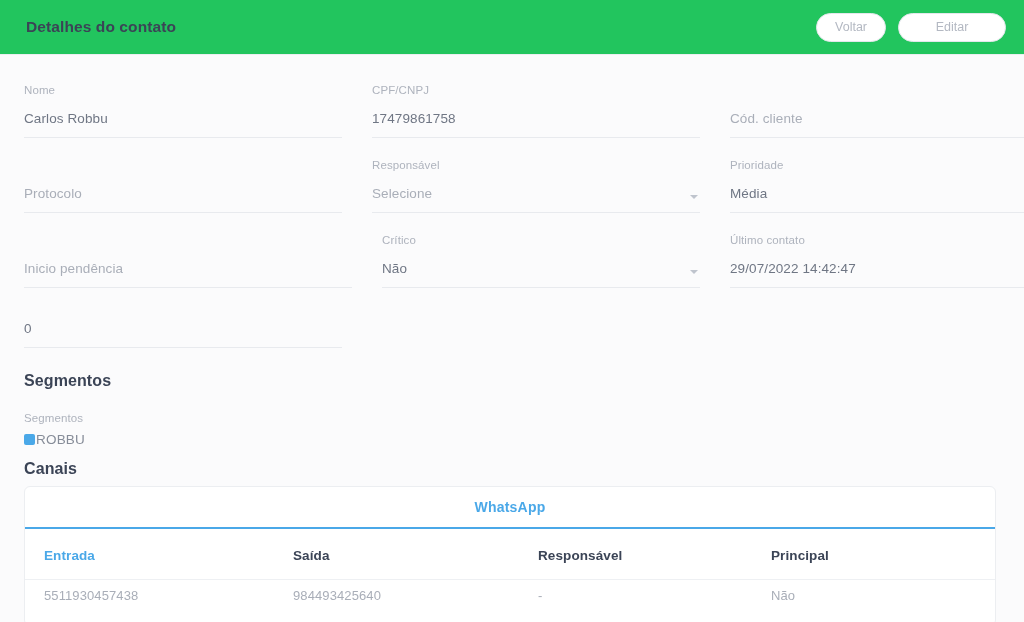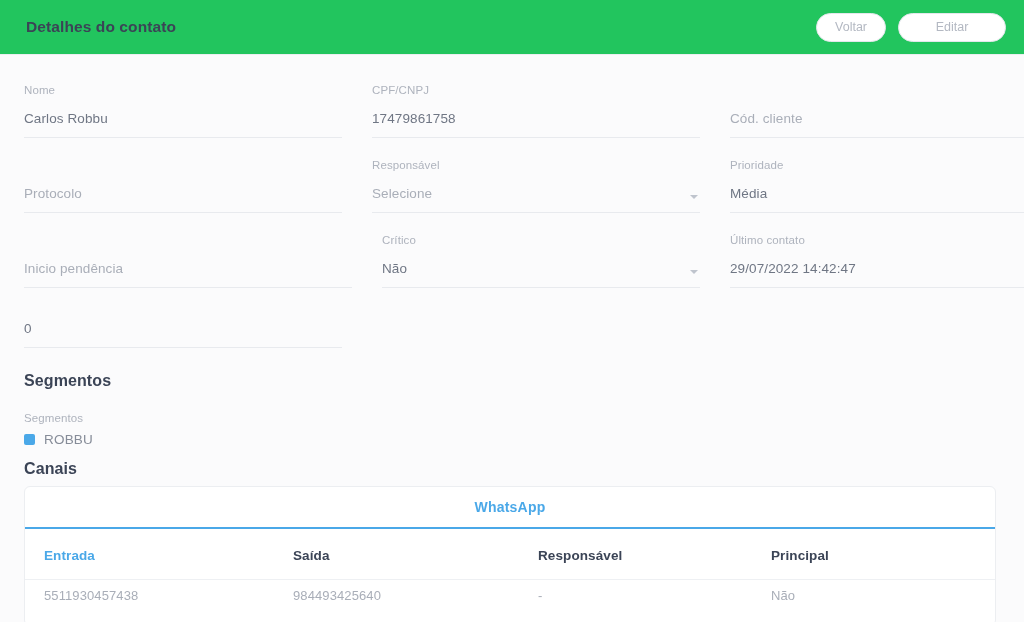--- a/index.html
+++ b/index.html
@@ -142,21 +142,21 @@
   }
   .segmentos-label {
     font-size: 11.5px;
     color: #aeb3bd;
     line-height: 16px;
     letter-spacing: .1px;
   }
   .segment-chip {
     display: flex;
     align-items: center;
-    gap: 9px;
+    gap: 1px;
     height: 22px;
     margin-top: 2px;
   }
   .segment-swatch {
     width: 11px;
     height: 11px;
     border-radius: 2px;
     background: #4aa8e8;
     display: inline-block;
     flex: 0 0 auto;

